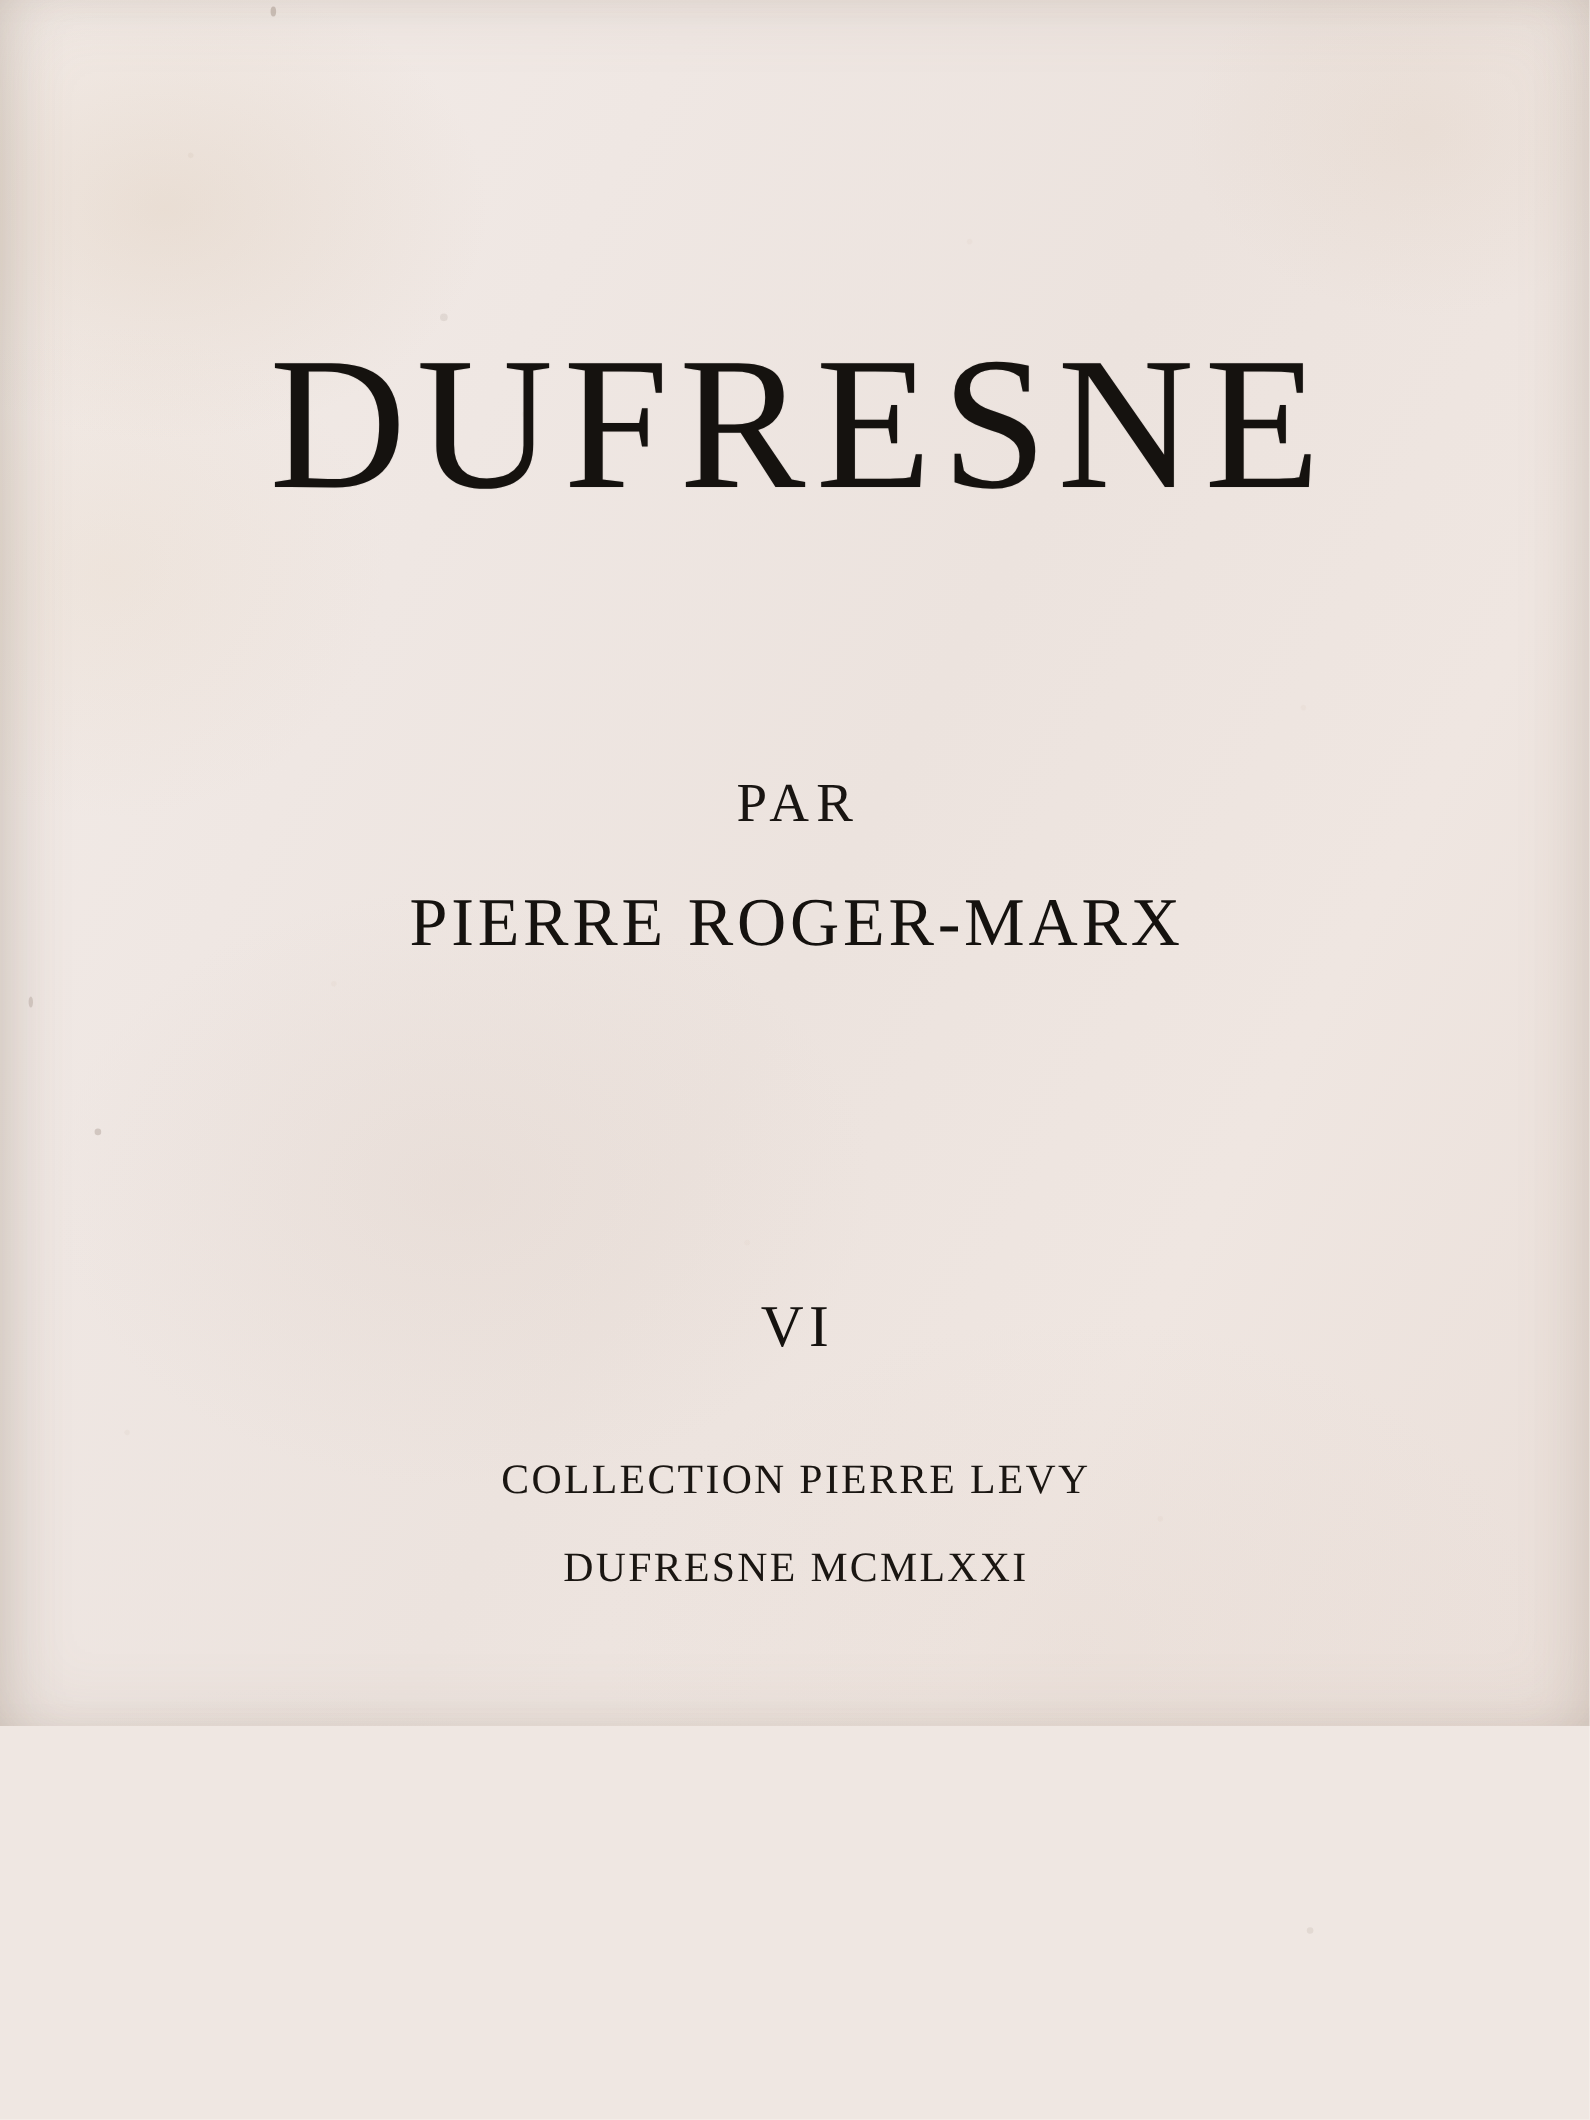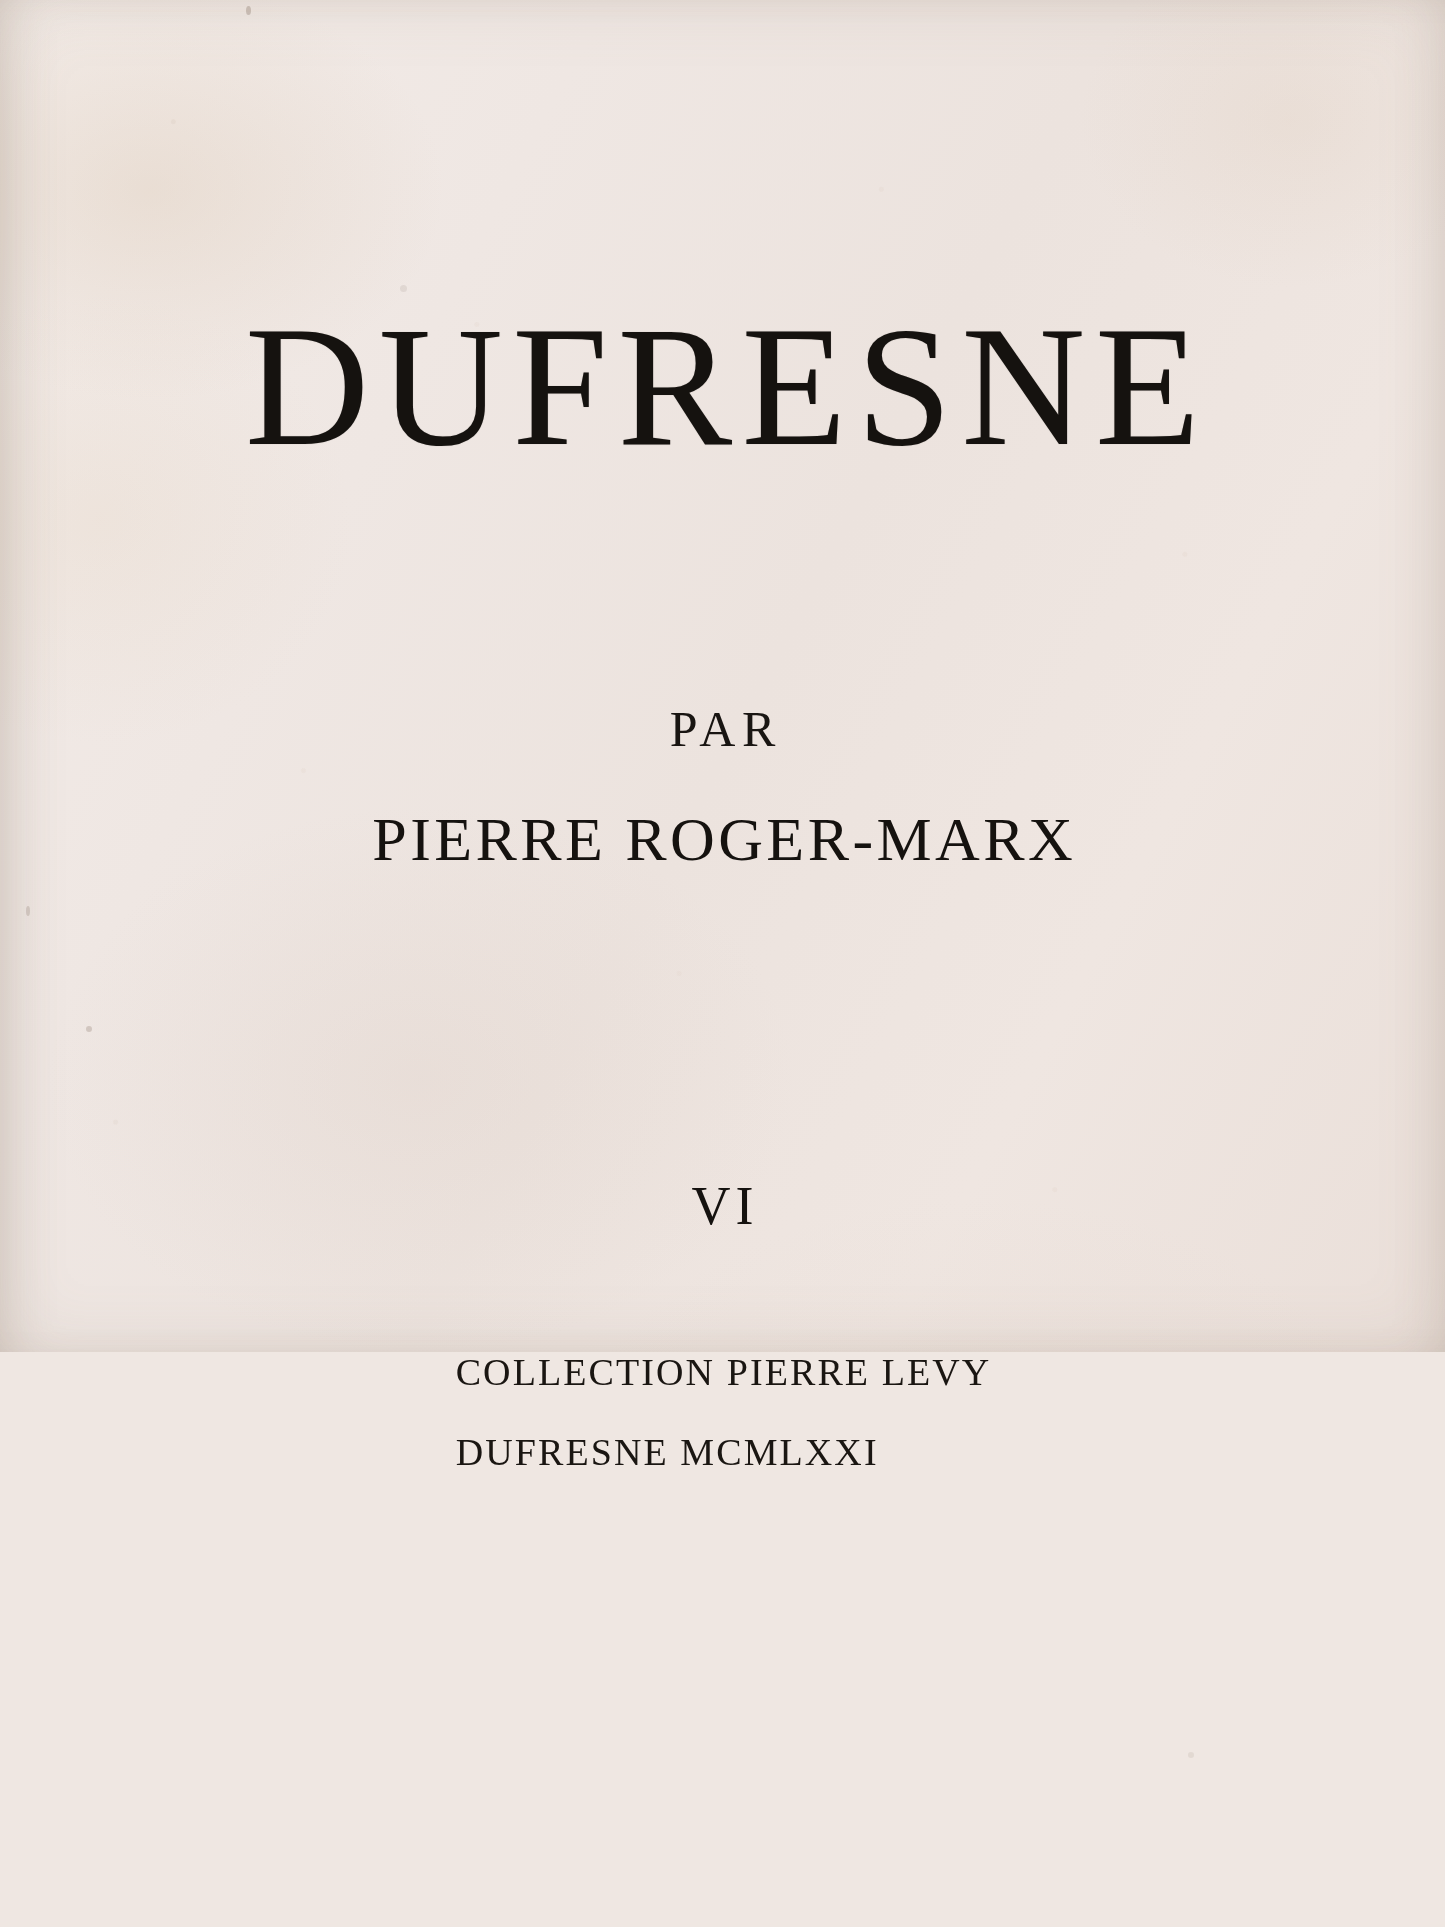--- a/index.html
+++ b/index.html
@@ -11,21 +11,21 @@
     height: 1927px;
     overflow: hidden;
     background: #efe7e2;
     font-family: "Liberation Serif", serif;
   }
 
   
   .page {
     position: relative;
     width: 1445px;
-    height: 1352px;
+    height: 1569px;
     box-sizing: border-box;
     background:
       radial-gradient(ellipse 420px 300px at 150px 190px, rgba(214,193,170,0.30), rgba(214,193,170,0) 70%),
       radial-gradient(ellipse 300px 240px at 1290px 120px, rgba(221,203,186,0.26), rgba(221,203,186,0) 70%),
       radial-gradient(ellipse 360px 320px at 100px 520px, rgba(226,208,186,0.22), rgba(226,208,186,0) 70%),
       radial-gradient(ellipse 520px 380px at 420px 1080px, rgba(216,200,190,0.22), rgba(216,200,190,0) 72%),
       radial-gradient(ellipse 600px 420px at 980px 1500px, rgba(221,206,196,0.20), rgba(221,206,196,0) 72%),
       radial-gradient(ellipse 520px 400px at 250px 1820px, rgba(214,196,186,0.24), rgba(214,196,186,0) 72%),
       linear-gradient(118deg, #f3ece8 0%, #efe7e3 28%, #ece3de 52%, #efe6e1 74%, #eadfd9 100%);
   }
@@ -105,21 +105,22 @@
   .volume {
     margin-top: 300px;
     font-size: 54px;
     letter-spacing: 0.09em;
     color: #15120f;
     text-indent: 0.09em;
     font-family: Liberation Serif, serif;
   }
 
   .imprint {
-    margin-top: 116px;
+    margin-top: 89px;
+    text-align: center;
     color: #1a1612;
   }
   .imprint-line {
     font-size: 38px;
     letter-spacing: 0.055em;
     text-indent: 0.055em;
     line-height: 1.0;
   }
   .imprint-line + .imprint-line {
     margin-top: 42px;

